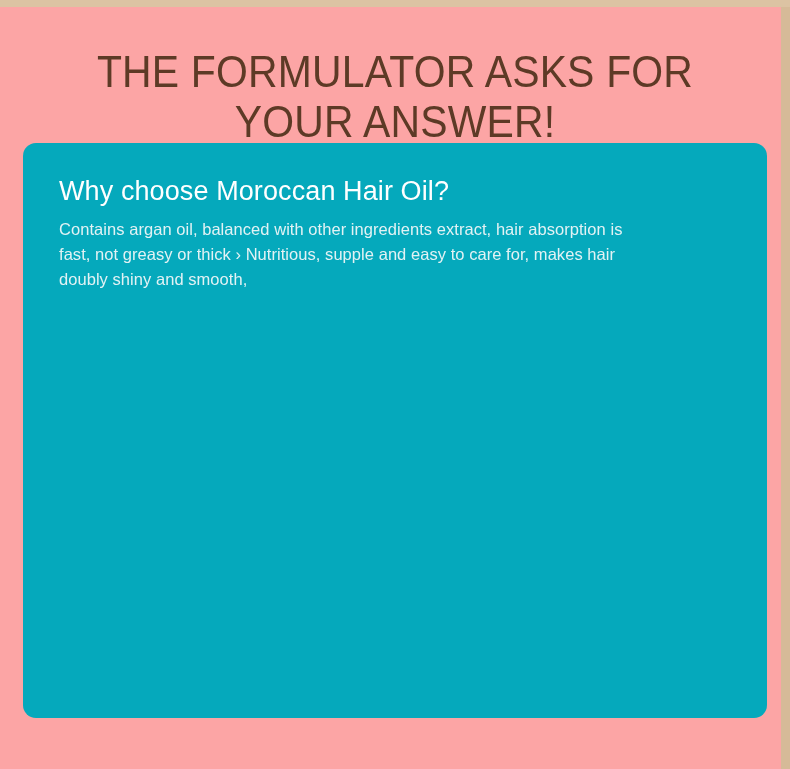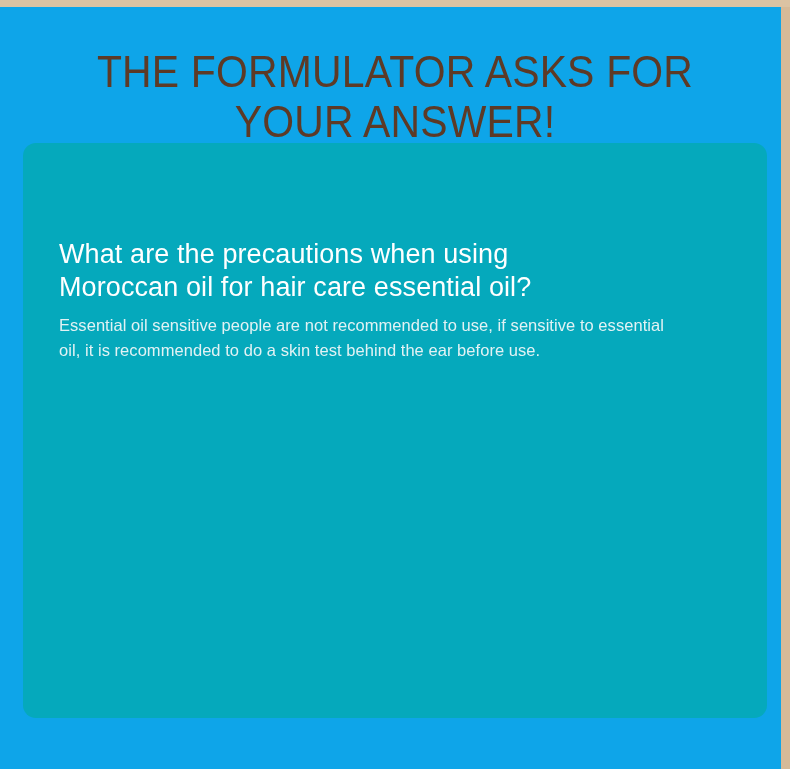--- a/index.html
+++ b/index.html
@@ -12,21 +12,21 @@
     overflow: hidden;
     background: #d6ba98;
     font-family: "Liberation Sans", sans-serif;
     -webkit-font-smoothing: antialiased;
   }
   .page {
     position: relative;
     width: 781px;
     height: 769px;
     box-sizing: border-box;
-    background: #0ea5e9;
+    background: #fca5a5;
   }
   .top-sheen {
     position: absolute;
     top: 0;
     left: 0;
     width: 790px;
     height: 7px;
     background: #dcc3a3;
   }
   .banner-title {
@@ -87,24 +87,24 @@
 
 <div class="page">
 
   <div class="top-sheen"></div>
 
   <h1 class="banner-title">THE FORMULATOR ASKS FOR
 YOUR ANSWER!</h1>
 
   <section class="faq-panel">
 
+    <div class="faq-block gap-1">
+      <h2 class="faq-question">Why choose Moroccan Hair Oil?</h2>
+      <p class="faq-answer">Contains argan oil, balanced with other ingredients extract, hair absorption is
+ fast, not greasy or thick › Nutritious, supple and easy to care for, makes hair
+doubly shiny and smooth,</p>
+    </div>
 
 
-    <div class="faq-block gap-3">
-      <h2 class="faq-question">What are the precautions when using
-Moroccan oil for hair care essential oil?</h2>
-      <p class="faq-answer">Essential oil sensitive people are not recommended to use, if sensitive to essential
-oil, it is recommended to do a skin test behind the ear before use.</p>
-    </div>
 
   </section>
 
 </div>
 
 </body></html>

